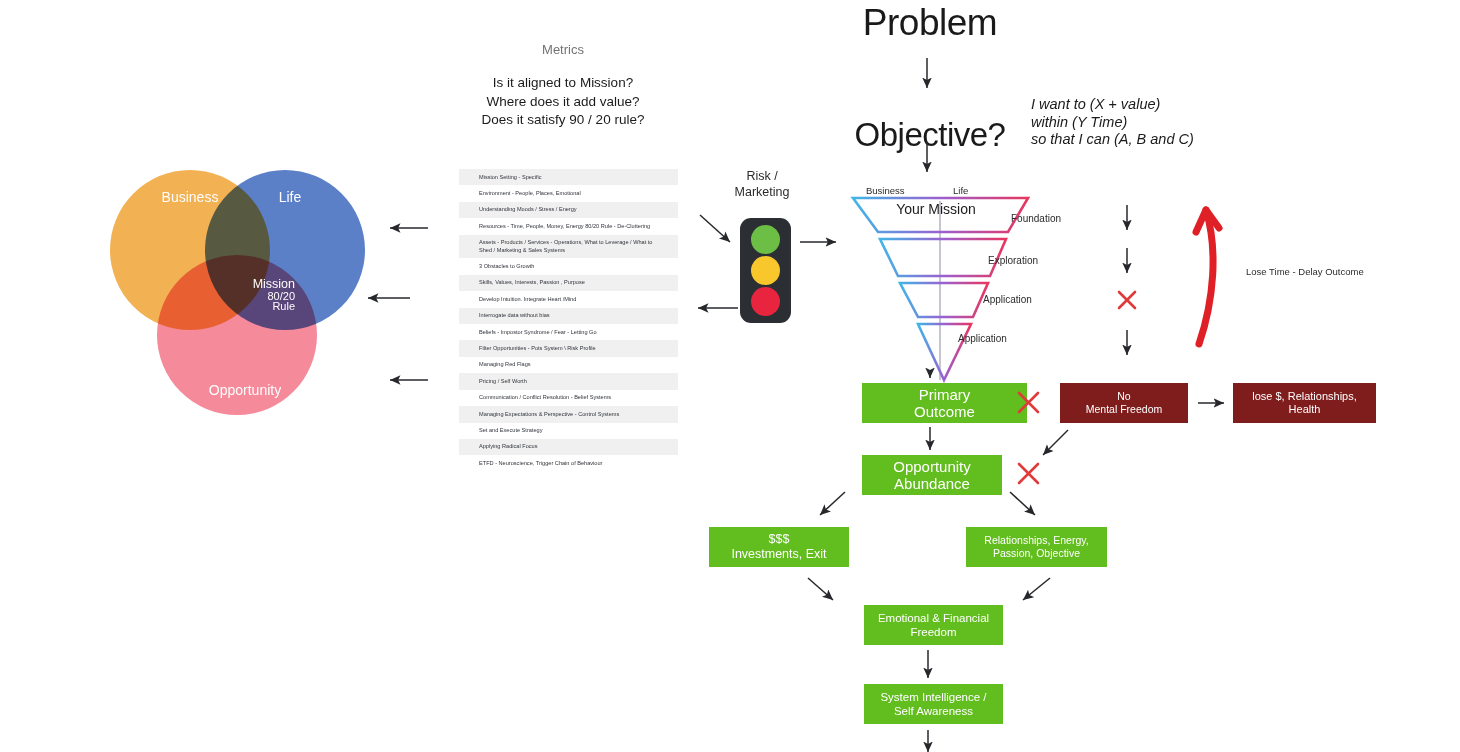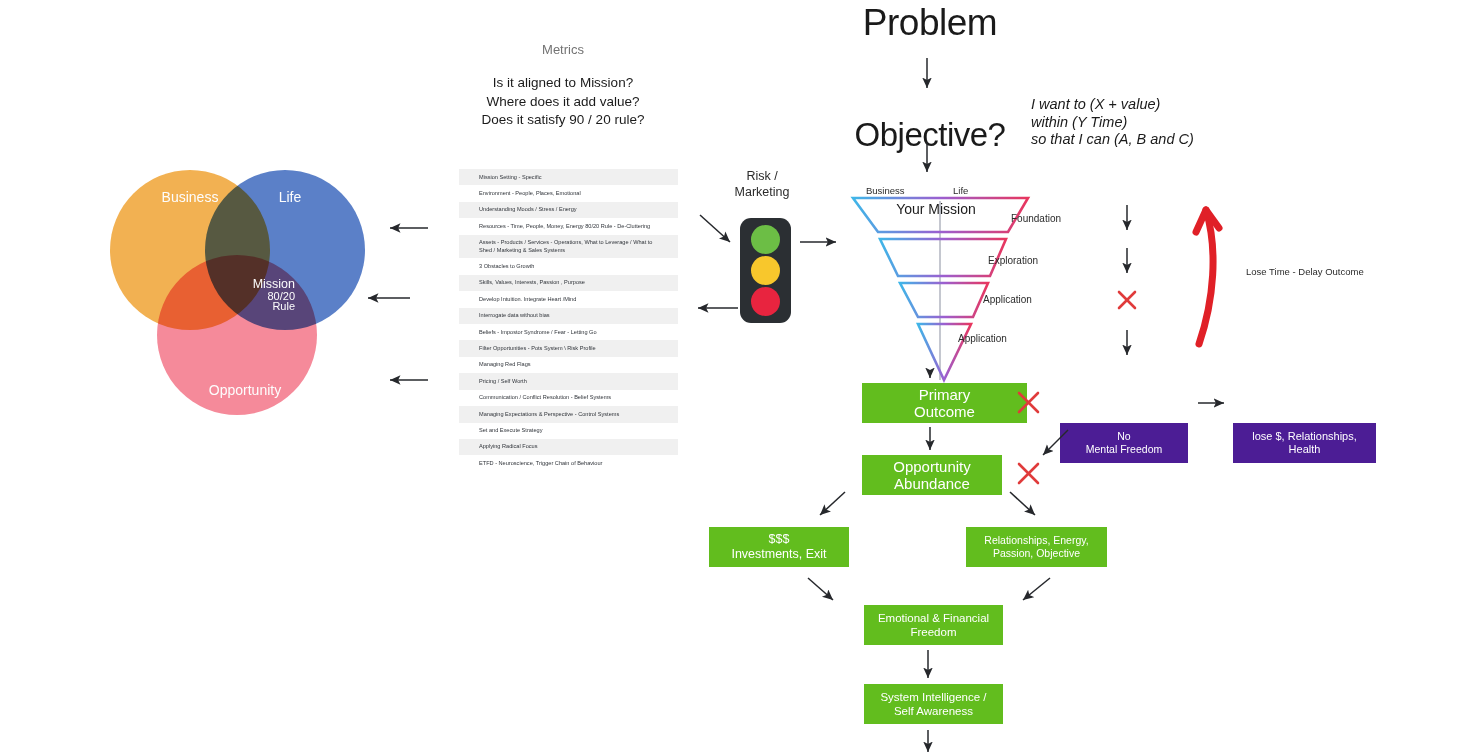--- a/index.html
+++ b/index.html
@@ -55,21 +55,21 @@
   .f-side-lab{position:absolute;font-size:10px;color:#2b2b2b;}
   #f-lab-foundation{left:163px;top:30px;}
   #f-lab-exploration{left:140px;top:72px;}
   #f-lab-integration{left:135px;top:111px;}
   #f-lab-application{left:110px;top:150px;}
   #funnel-mission{position:absolute;left:18px;top:18px;width:140px;text-align:center;font-size:14px;color:#1b1b1b;}
 
   
   .box{position:absolute;color:#ffffff;display:flex;align-items:center;justify-content:center;text-align:center;line-height:17px;}
   .green{background:#62bd1e;}
-  .red{background:#4c1d95;margin-top:40px;}
+  .red{background:#7f1d1d;}
   #box-primary-outcome{left:862px;top:383px;width:165px;height:40px;font-size:15px;}
   #box-opportunity-abundance{left:862px;top:455px;width:140px;height:40px;font-size:15px;}
   #box-no-mental-freedom{left:1060px;top:383px;width:128px;height:40px;font-size:10.5px;line-height:13px;}
   #box-lose{left:1233px;top:383px;width:143px;height:40px;font-size:11px;line-height:13px;}
   #box-money{left:709px;top:527px;width:140px;height:40px;font-size:12.5px;line-height:15px;}
   #box-relationships{left:966px;top:527px;width:141px;height:40px;font-size:10.5px;line-height:13px;}
   #box-emotional{left:864px;top:605px;width:139px;height:40px;font-size:11.5px;line-height:14px;}
   #box-system{left:864px;top:684px;width:139px;height:40px;font-size:11.5px;line-height:14px;}
 
   

